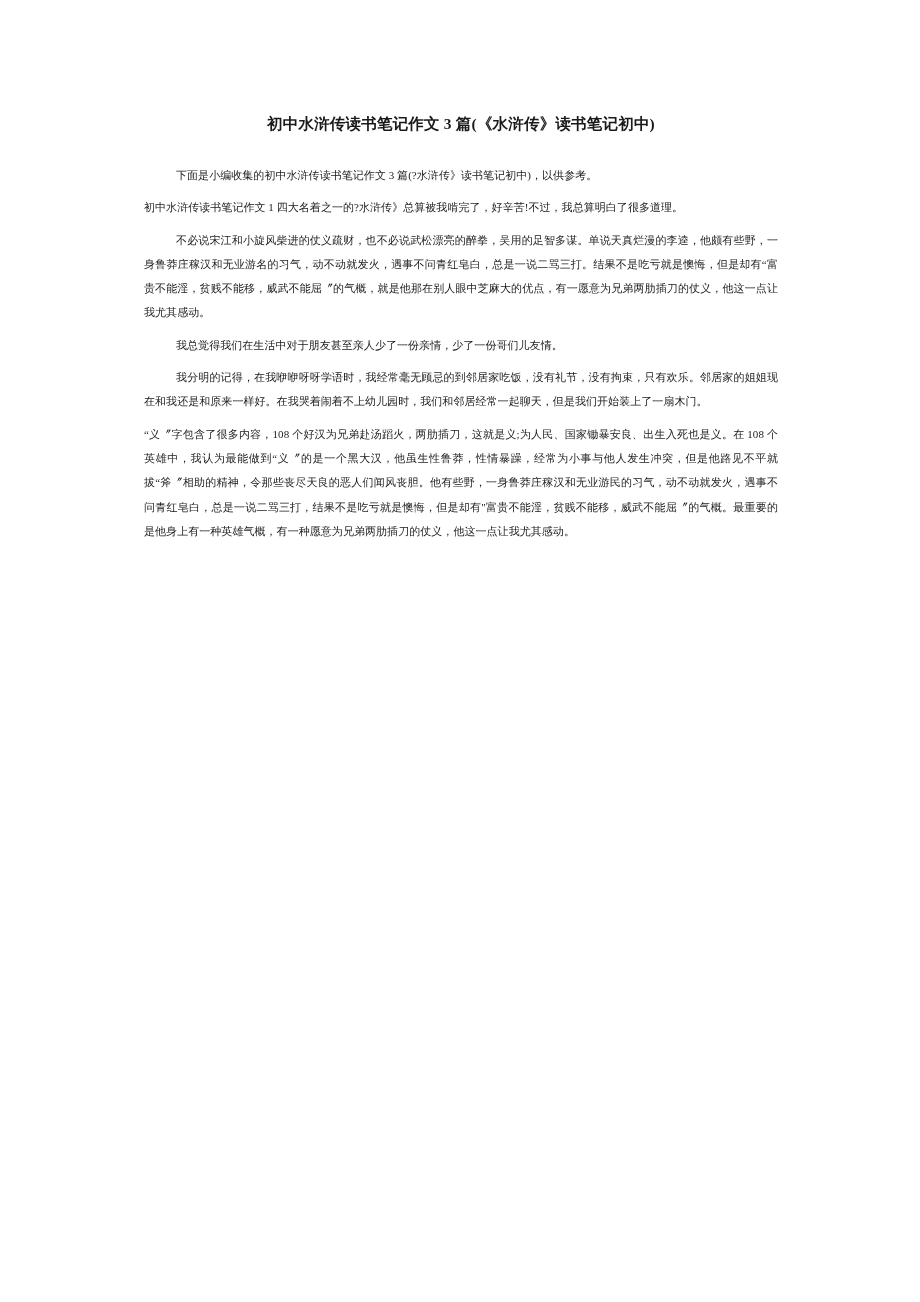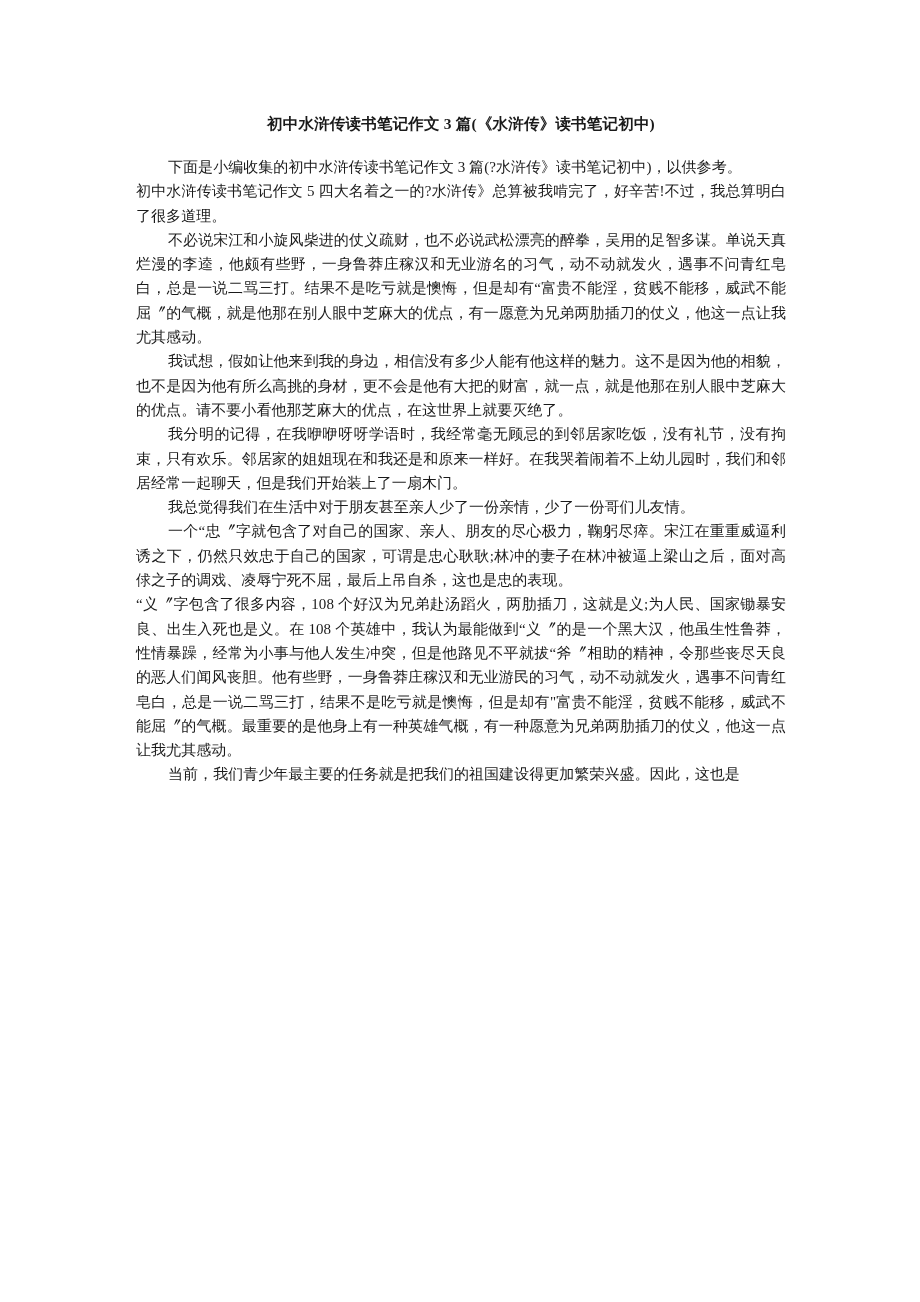--- a/index.html
+++ b/index.html
@@ -32,23 +32,23 @@
     line-height: 24px;
     text-align: center;
     margin: 0 0 0 0;
     letter-spacing: 0.2px;
     white-space: nowrap;
   }
   .spacer-after-title {
     height: 19px;
   }
   .para {
-    font-size: 15px;
+    font-size: 11px;
     line-height: 24.3px;
-    margin: 0;
+    margin: 8px;
     text-align: justify;
     text-justify: inter-ideograph;
     letter-spacing: 0.05px;
     word-break: break-all;
   }
   .indent {
     text-indent: 32px;
   }
   .noindent {
     text-indent: 0;
@@ -60,24 +60,21 @@
 <div id="page">
   <div id="content">
 
     <h1 class="doc-title">初中水浒传读书笔记作文 3 篇(《水浒传》读书笔记初中)</h1>
 
     <div class="spacer-after-title"></div>
 
     <p class="para indent">下面是小编收集的初中水浒传读书笔记作文 3 篇(?水浒传》读书笔记初中)，以供参考。</p>
 
     <div id="body-paragraphs">
-        <p class="para noindent">初中水浒传读书笔记作文 5      四大名着之一的?水浒传》总算被我啃完了，好辛苦!不过，我总算明白了很多道理。</p>
+        <p class="para noindent">初中水浒传读书笔记作文 1      四大名着之一的?水浒传》总算被我啃完了，好辛苦!不过，我总算明白了很多道理。</p>
         <p class="para indent">不必说宋江和小旋风柴进的仗义疏财，也不必说武松漂亮的醉拳，吴用的足智多谋。单说天真烂漫的李逵，他颇有些野，一身鲁莽庄稼汉和无业游名的习气，动不动就发火，遇事不问青红皂白，总是一说二骂三打。结果不是吃亏就是懊悔，但是却有“富贵不能淫，贫贱不能移，威武不能屈〞的气概，就是他那在别人眼中芝麻大的优点，有一愿意为兄弟两肋插刀的仗义，他这一点让我尤其感动。</p>
-        <p class="para indent">我试想，假如让他来到我的身边，相信没有多少人能有他这样的魅力。这不是因为他的相貌，也不是因为他有所么高挑的身材，更不会是他有大把的财富，就一点，就是他那在别人眼中芝麻大的优点。请不要小看他那芝麻大的优点，在这世界上就要灭绝了。</p>
+        <p class="para indent">我总觉得我们在生活中对于朋友甚至亲人少了一份亲情，少了一份哥们儿友情。</p>
         <p class="para indent">我分明的记得，在我咿咿呀呀学语时，我经常毫无顾忌的到邻居家吃饭，没有礼节，没有拘束，只有欢乐。邻居家的姐姐现在和我还是和原来一样好。在我哭着闹着不上幼儿园时，我们和邻居经常一起聊天，但是我们开始装上了一扇木门。</p>
-        <p class="para indent">我总觉得我们在生活中对于朋友甚至亲人少了一份亲情，少了一份哥们儿友情。</p>
-        <p class="para indent">一个“忠〞字就包含了对自己的国家、亲人、朋友的尽心极力，鞠躬尽瘁。宋江在重重威逼利诱之下，仍然只效忠于自己的国家，可谓是忠心耿耿;林冲的妻子在林冲被逼上梁山之后，面对高俅之子的调戏、凌辱宁死不屈，最后上吊自杀，这也是忠的表现。</p>
         <p class="para noindent">“义〞字包含了很多内容，108 个好汉为兄弟赴汤蹈火，两肋插刀，这就是义;为人民、国家锄暴安良、出生入死也是义。在 108 个英雄中，我认为最能做到“义〞的是一个黑大汉，他虽生性鲁莽，性情暴躁，经常为小事与他人发生冲突，但是他路见不平就拔“斧〞相助的精神，令那些丧尽天良的恶人们闻风丧胆。他有些野，一身鲁莽庄稼汉和无业游民的习气，动不动就发火，遇事不问青红皂白，总是一说二骂三打，结果不是吃亏就是懊悔，但是却有"富贵不能淫，贫贱不能移，威武不能屈〞的气概。最重要的是他身上有一种英雄气概，有一种愿意为兄弟两肋插刀的仗义，他这一点让我尤其感动。</p>
-        <p class="para indent">当前，我们青少年最主要的任务就是把我们的祖国建设得更加繁荣兴盛。因此，这也是</p>
       </div>
 
   </div>
 </div>
 
 </body></html>

